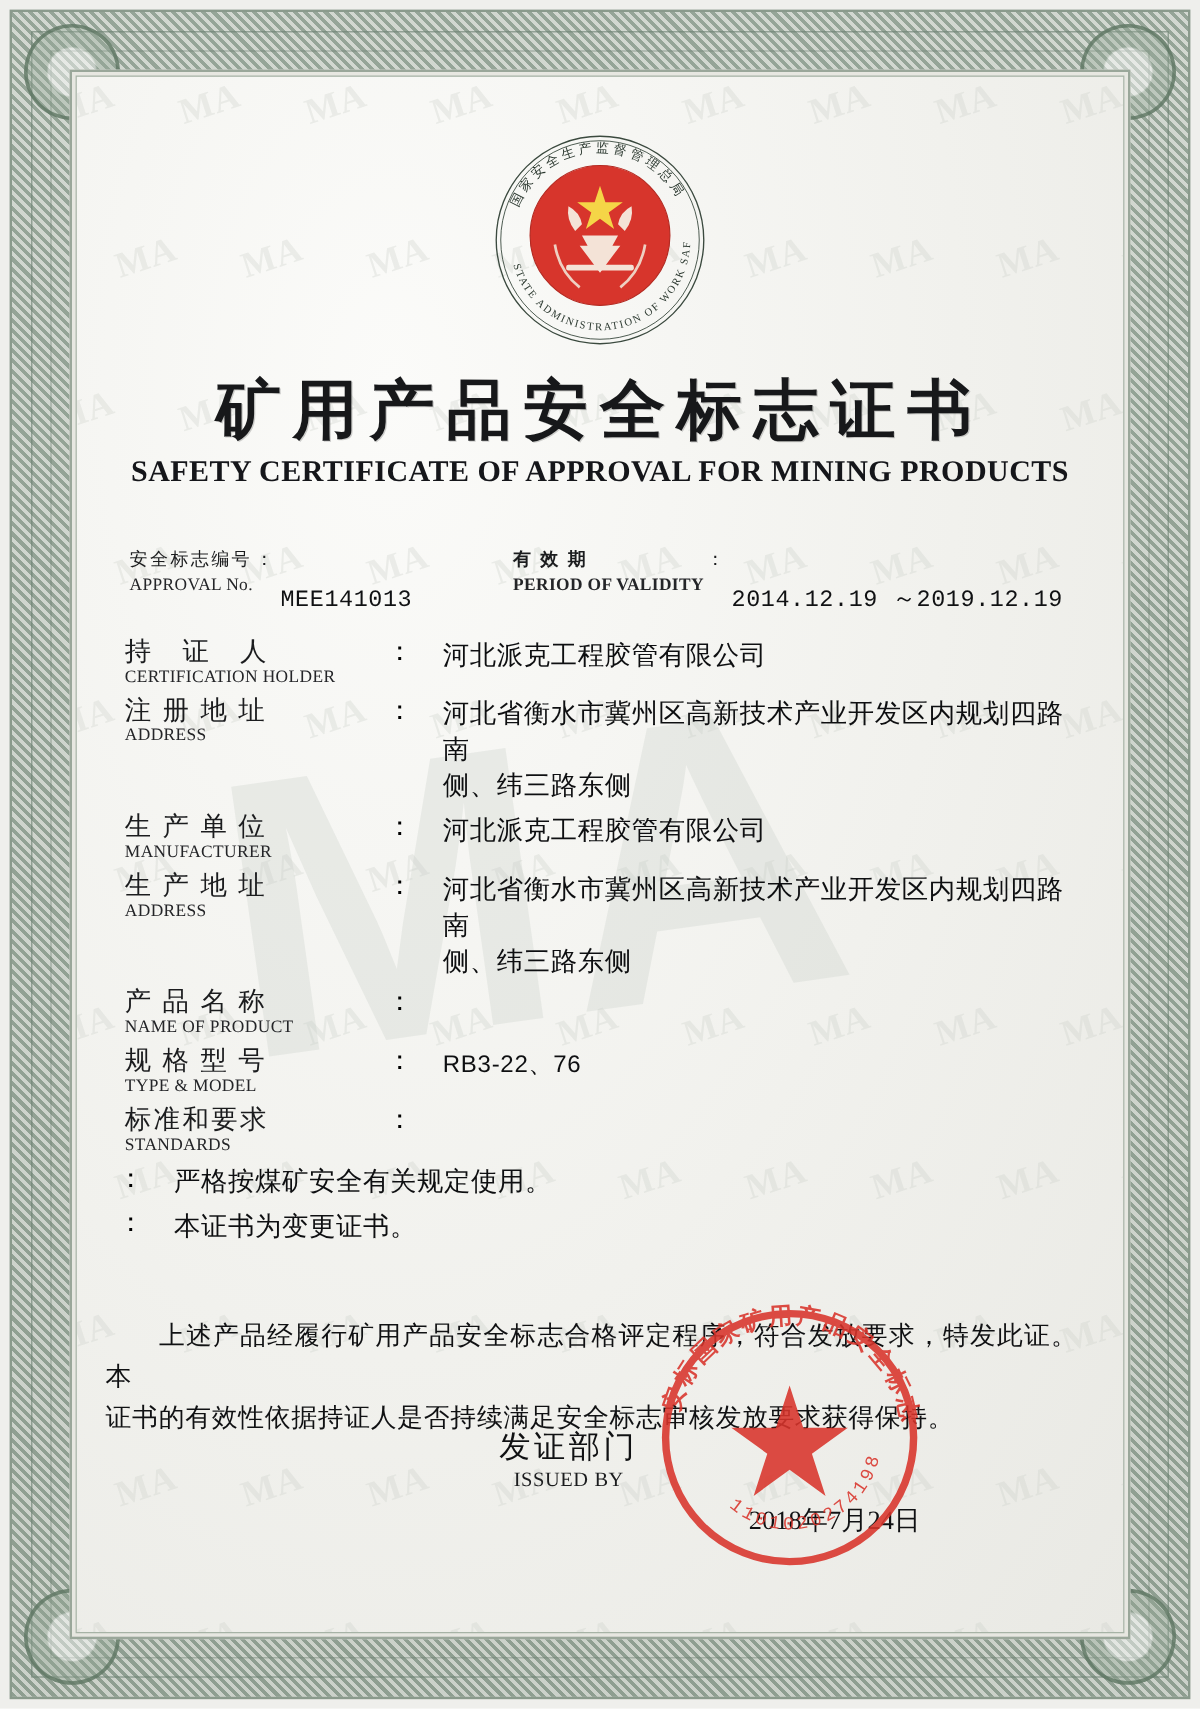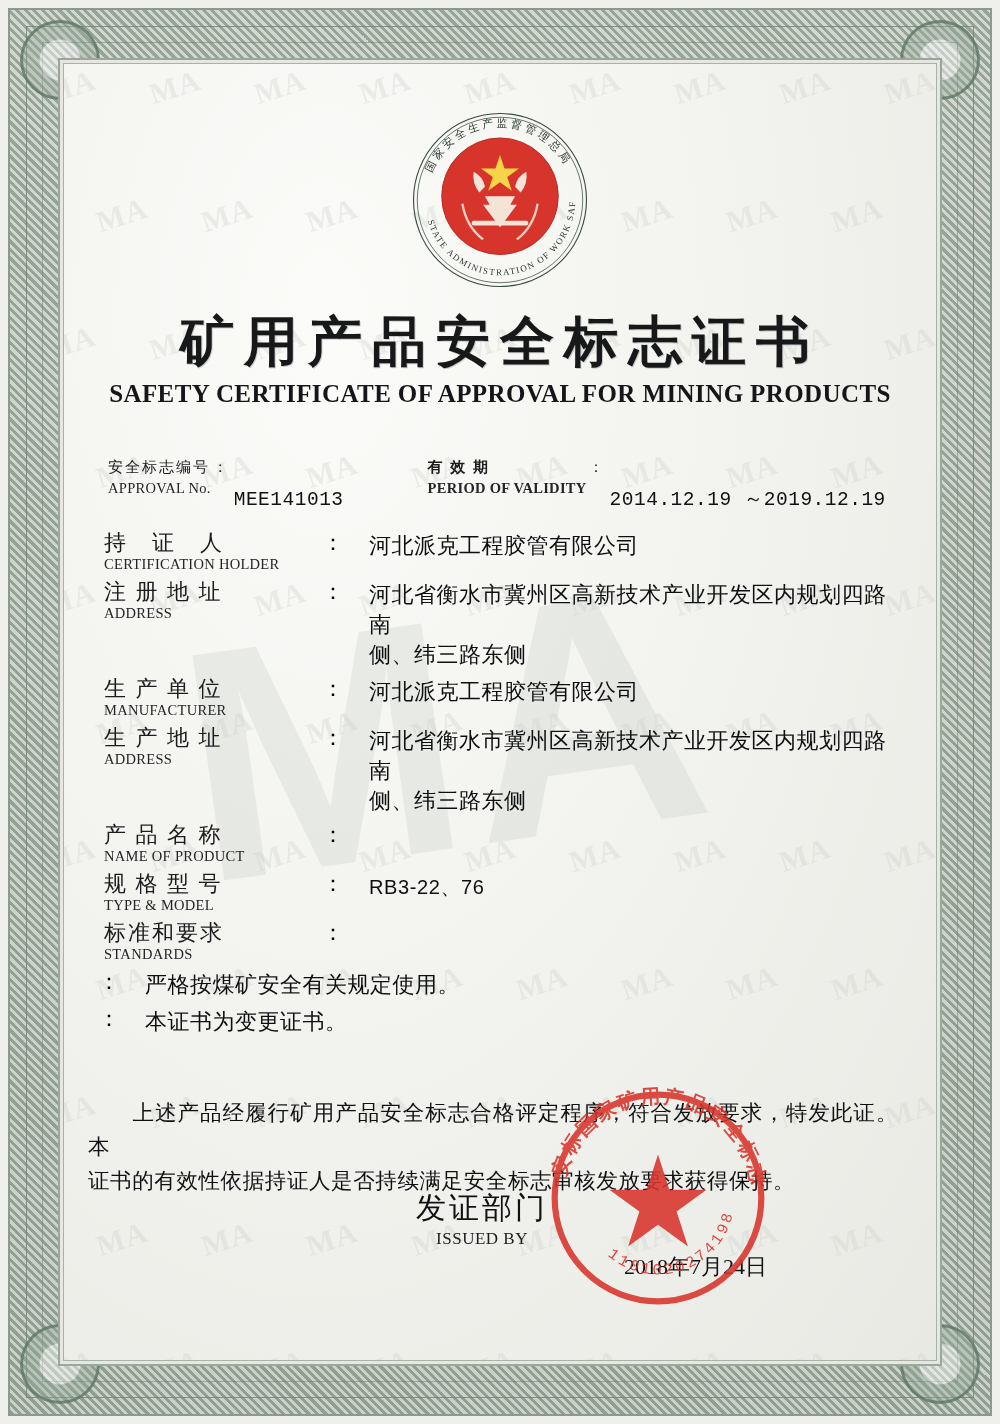--- a/index.html
+++ b/index.html
@@ -228,21 +228,21 @@
   .statement .indent { display: inline-block; width: 44px; }
 
   
   .issued {
     position: absolute;
     left: 352px;
     top: 1124px;
     text-align: center;
   }
   .issued .cn {
-    font-size: 30px;
+    font-size: 26px;
     letter-spacing: 3px;
     color: #101113;
   }
   .issued .en {
     font-size: 17px;
     letter-spacing: 0.5px;
     color: #1b1c1e;
   }
   .issue-date {
     position: absolute;

